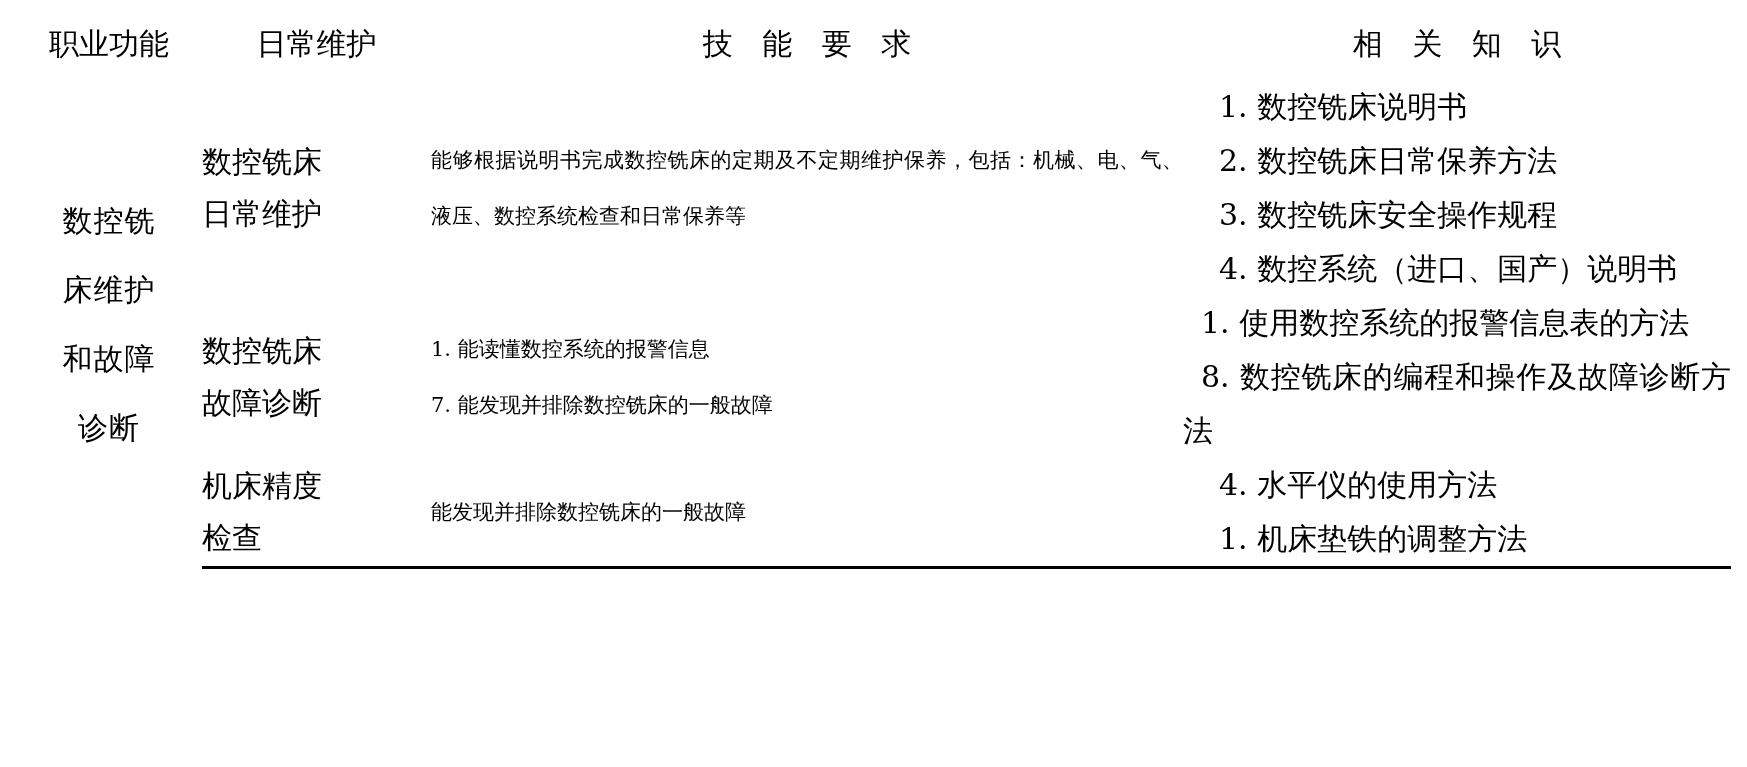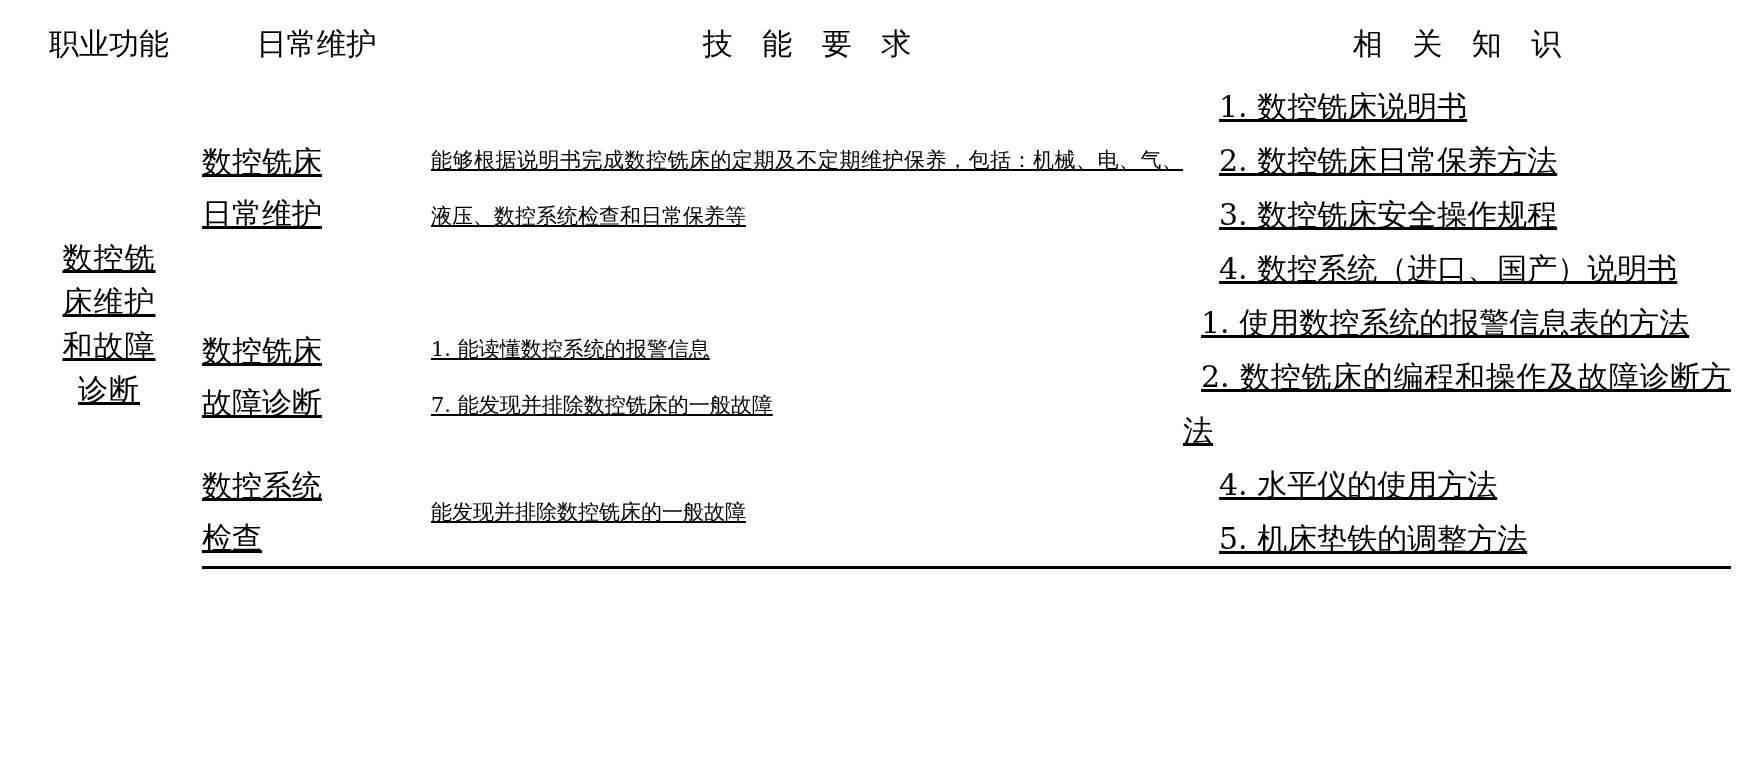--- a/index.html
+++ b/index.html
@@ -52,25 +52,25 @@
   }
   thead th + th { border-left: 1.5px solid #000; }
 
   tbody td { border-left: 1.5px solid #000; }
   tbody td:first-child { border-left: 0; }
   tbody tr td { border-bottom: 1.5px solid #000; }
   tbody tr:last-child td { border-bottom: 3px solid #000; }
   .center {
     text-align: center;
   }
-  .v-mid { vertical-align: middle; text-decoration: underline; }
+  .v-mid { vertical-align: middle; }
 
   .func {
     font-size: 30px;
-    line-height: 44px;
+    line-height: 69px;
     text-align: center;
     letter-spacing: 1px;
   }
   .work {
     font-size: 30px;
     line-height: 52px;
     text-align: left;
   }
   .skill {
     font-size: 21px;
@@ -130,27 +130,27 @@
           <span class="item ind">4. 数控系统（进口、国产）说明书</span>
         </td>
       </tr>
       <tr>
         <td class="work v-mid nowrap-center">数控铣床
 故障诊断</td>
         <td class="skill v-mid nowrap-center">1. 能读懂数控系统的报警信息
 7. 能发现并排除数控铣床的一般故障</td>
         <td class="know v-mid">
           <span class="item ind2">1. 使用数控系统的报警信息表的方法</span>
-          <span class="item ind2">2. 数控铣床的编程和操作及故障诊断方法</span>
+          <span class="item ind2">8. 数控铣床的编程和操作及故障诊断方法</span>
         </td>
       </tr>
       <tr>
-        <td class="work v-mid nowrap-center">数控系统
+        <td class="work v-mid nowrap-center">机床精度
 检查</td>
         <td class="skill v-mid center">能发现并排除数控铣床的一般故障</td>
         <td class="know v-mid">
           <span class="item ind">4. 水平仪的使用方法</span>
-          <span class="item ind">5. 机床垫铁的调整方法</span>
+          <span class="item ind">1. 机床垫铁的调整方法</span>
         </td>
       </tr>
     </tbody>
   </table>
 </div>
 
 </body></html>

